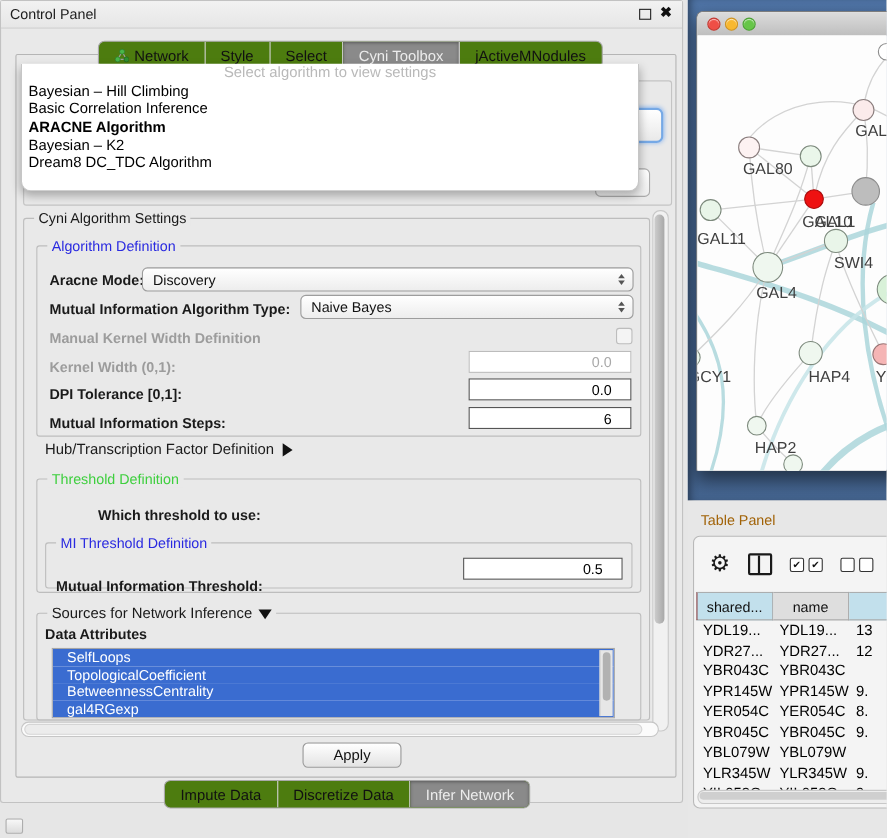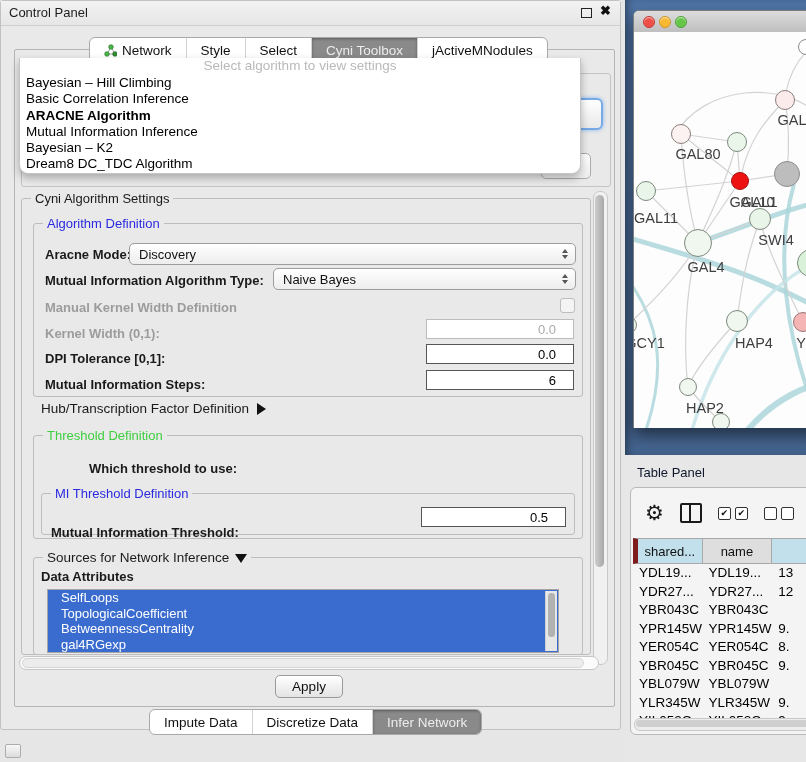--- a/index.html
+++ b/index.html
@@ -10,21 +10,21 @@
     background:#e9e9e9;border:1px solid #c2c2c2;border-radius:3px;}
   .cp-titlebar{position:absolute;left:0;top:0;right:0;height:24px;
     border-bottom:1px solid #cfcfcf;background:linear-gradient(#f2f2f2,#e6e6e6);}
   .cp-title{position:absolute;left:8px;top:4px;font-size:13px;color:#1c1c1c;}
   .cp-float{position:absolute;right:28px;top:7px;width:9px;height:8px;
     border:1.5px solid #222;background:transparent;}
   .cp-close{position:absolute;right:9px;top:2px;font-size:13px;font-weight:bold;color:#111;}
   .cp-frame{position:absolute;left:13px;top:48px;width:599px;height:656px;
     border:1px solid #b5b5b5;background:#e9e9e9;border-radius:2px;}
   
-  .tabbar{position:absolute;display:flex;height:24px;background:#ffffff;
+  .tabbar{position:absolute;display:flex;height:24px;background:#4d7c0f;
     border:1px solid #a9a9a9;border-radius:6px;overflow:hidden;z-index:5;}
   .tab{display:flex;align-items:center;justify-content:center;gap:5px;
     font-size:13.5px;color:#111;padding:0 14px;border-right:1px solid #d3d3d3;
     white-space:nowrap;}
   .tab:last-child{border-right:none;}
   .tab.selected{background:#8a8a8a;color:#ececec;box-shadow:inset 0 1px 3px rgba(0,0,0,.35);}
   .top-tabs{left:88px;top:36px;}
   .bottom-tabs{left:148px;top:708px;}
   
   .bg-group-line{position:absolute;left:20px;top:72px;width:588px;height:112px;
@@ -84,21 +84,21 @@
     background:#b2b2b2;border-radius:4px;}
   
   .vscroll{position:absolute;left:592px;top:190px;width:13px;height:472px;
     background:#f1f1f1;border:1px solid #c9c9c9;border-radius:7px;}
   .vscroll .thumb{position:absolute;left:1px;top:3px;width:9px;height:372px;
     background:linear-gradient(90deg,#cdcdcd,#a8a8a8);border-radius:5px;}
   .hscroll{position:absolute;left:18px;top:655px;width:578px;height:12px;
     background:#fbfbfb;border:1px solid #c6c6c6;border-radius:7px;}
   .hscroll .thumb{position:absolute;left:2px;top:1px;height:8px;width:560px;
     background:#ececec;border:1px solid #d5d5d5;border-radius:5px;}
-  .apply-btn{position:absolute;left:274px;top:674px;width:68px;height:23px;
+  .apply-btn{position:absolute;left:274px;top:674px;width:90px;height:23px;
     border:1px solid #9a9a9a;border-radius:5px;background:linear-gradient(#ffffff,#e3e3e3);
     font-size:13.5px;color:#111;font-family:"Liberation Sans",sans-serif;}
   .mini-icon{position:absolute;left:5px;top:744px;width:14px;height:12px;
     border:1px solid #adadad;border-radius:2px;background:linear-gradient(#f8f8f8,#dcdcdc);}
   
   .right-area{position:absolute;left:625px;top:0;width:181px;height:762px;overflow:hidden;}
   .desktop{position:absolute;left:0;top:0;width:181px;height:455px;
     background:linear-gradient(#4f74a6,#44648f);box-shadow:inset 6px 0 8px -4px rgba(0,0,0,.45);}
   .net-window{position:absolute;left:8px;top:10px;width:190px;height:418px;
     background:#fff;border-radius:6px 6px 0 0;box-shadow:0 8px 16px rgba(0,0,0,.5);
@@ -111,36 +111,36 @@
   .tl.red{left:9px;background:#ef4e46;border:1px solid #c23b34;box-sizing:border-box;}
   .tl.yellow{left:25px;background:#f8b830;border:1px solid #cf9424;box-sizing:border-box;}
   .tl.green{left:41px;background:#66c648;border:1px solid #4da236;box-sizing:border-box;}
   .net-content{position:absolute;left:0;top:21px;width:190px;height:396px;overflow:hidden;
     background:#fdfdfd;}
   .node{position:absolute;border-radius:50%;box-sizing:border-box;}
   .node-label{position:absolute;transform:translate(-50%,-50%);font-size:14.5px;
     color:#3f3f3f;white-space:nowrap;}
   
   .table-region{position:absolute;left:0;top:455px;width:181px;height:307px;background:#e7e7e7;}
-  .tp-title{position:absolute;left:12px;top:10px;font-size:13px;color:#0f172a;}
+  .tp-title{position:absolute;left:12px;top:10px;font-size:13px;color:#a16207;}
   .tp-box{position:absolute;left:5px;top:32px;width:200px;height:248px;background:#f4f4f4;
     border:1px solid #b9b9b9;border-radius:6px;box-sizing:border-box;overflow:hidden;}
   .tp-toolbar{position:absolute;left:0;top:0;right:0;height:50px;display:flex;
     align-items:center;padding-left:14px;gap:16px;}
   .gear{font-size:21px;color:#1a1a1a;line-height:20px;}
   .cols-icon{width:18px;height:16px;border:2px solid #1a1a1a;border-radius:2px;position:relative;}
   .cols-icon:before{content:"";position:absolute;left:7px;top:0;bottom:0;width:2px;background:#1a1a1a;}
   .cb-pair{display:flex;gap:4px;}
   .cb{width:11px;height:11px;border:1.5px solid #333;border-radius:2px;font-size:9px;
     line-height:10px;text-align:center;color:#111;background:#fff;}
   .tp-table{position:absolute;left:2px;top:50px;right:0;bottom:16px;overflow:hidden;}
   .tp-header{display:flex;height:26px;}
   .th{box-sizing:border-box;border:1px solid #a9a9a9;border-left:none;background:#dedede;
     font-size:13px;color:#111;display:flex;align-items:center;justify-content:center;}
-  .th:first-child{border-left:5px solid #7f1d1d;}
+  .th:first-child{border-left:1px solid #7f1d1d;}
   .th.hl{background:#c2e0ec;}
   .tr{display:flex;height:18.5px;}
   .td{box-sizing:border-box;font-size:13.5px;color:#000;padding:1px 6px 0 6px;
     white-space:nowrap;overflow:hidden;}
   .c0{width:71px;} .c1{width:71px;} .c2{width:58px;}
   .tp-hscroll{position:absolute;left:3px;right:3px;bottom:3px;height:11px;background:#ededed;
     border:1px solid #c8c8c8;border-radius:6px;}
   .tp-hscroll .thumb{position:absolute;left:1px;top:1px;height:7px;width:96%;
     background:#cfcfcf;border-radius:4px;}
 </style>
@@ -177,21 +177,20 @@
     <div class="tab selected">Cyni Toolbox</div>
     <div class="tab">jActiveMNodules</div>
   </div>
 
   <div class="algo-popup">
     <div class="dd-prompt">Select algorithm to view settings</div>
     <div id="ddList">
         <div class="dd-item">Bayesian – Hill Climbing</div>
         <div class="dd-item">Basic Correlation Inference</div>
         <div class="dd-item selected">ARACNE Algorithm</div>
-        <div class="dd-item">Mutual Information Inference</div>
         <div class="dd-item">Bayesian – K2</div>
         <div class="dd-item">Dream8 DC_TDC Algorithm</div>
       </div>
   </div>
 
   <div class="group" style="left:20px;top:197px;width:568px;height:455px;">
     <span class="group-title t-black">Cyni Algorithm Settings</span>
   </div>
 
   <div class="group" style="left:32px;top:222px;width:548px;height:172px;">

